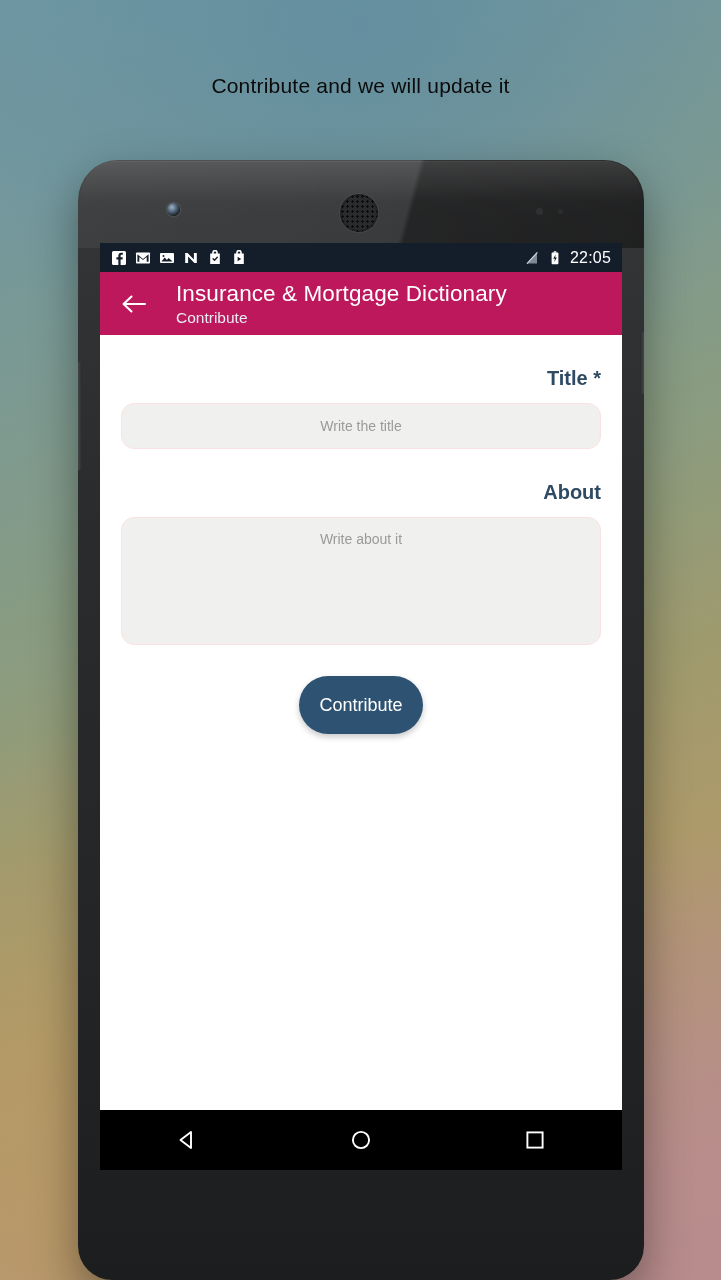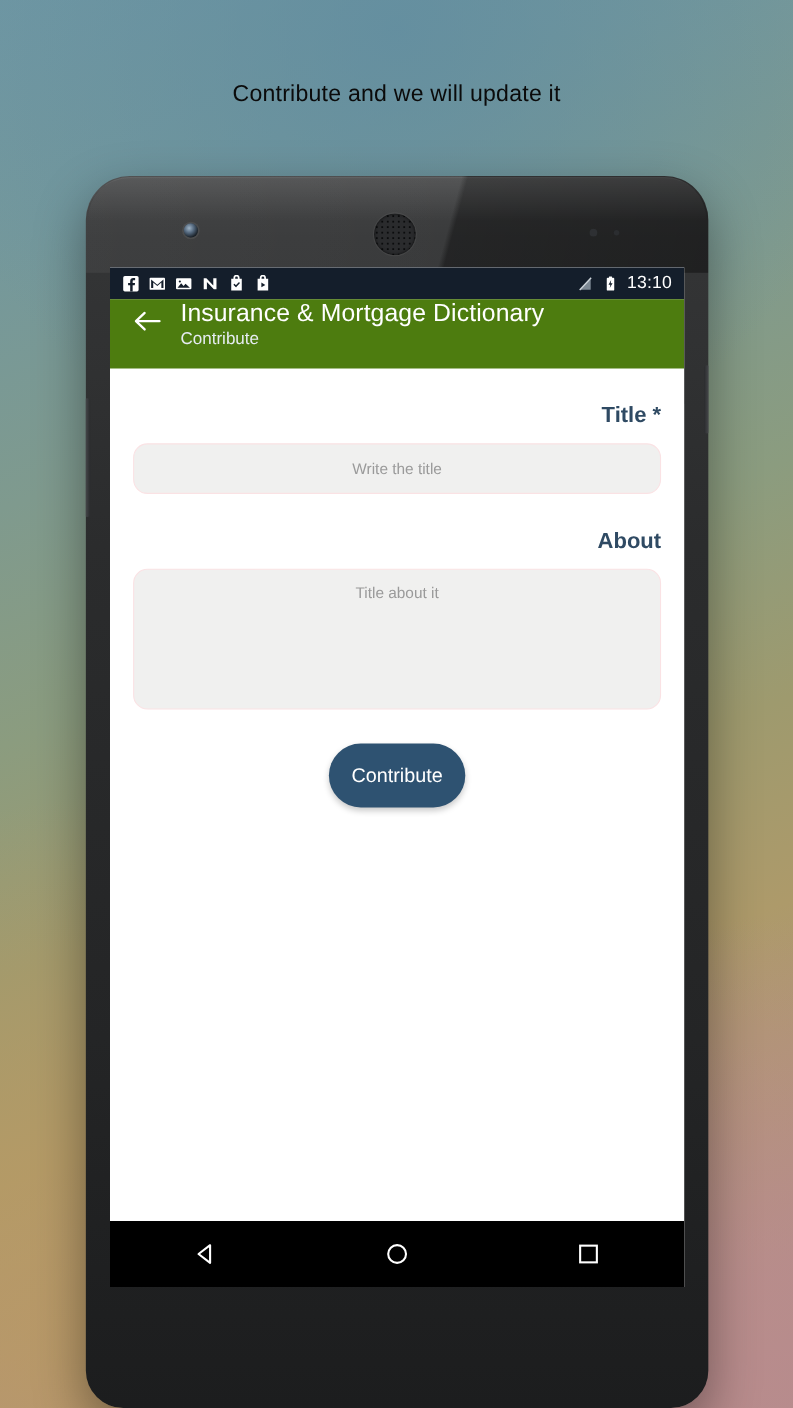--- a/index.html
+++ b/index.html
@@ -158,25 +158,26 @@
   }
   #clock {
     color: #ffffff;
     font-size: 16px;
     letter-spacing: 0.2px;
   }
 
   
   #app-bar {
     height: 63px;
-    background: #4d7c0f;
-    display: flex;
-    align-items: flex-start;
+    background: #be185d;
+    display: flex;
+    align-items: center;
     padding: 0 14px;
     box-sizing: border-box;
+    gap: 12px;
   }
   #back-button {
     width: 40px; height: 40px;
     display: flex; align-items: center; justify-content: center;
     flex: 0 0 auto;
     margin-right: 10px;
   }
   #app-bar-titles { display: flex; flex-direction: column; justify-content: center; }
   #app-title {
     color: #ffffff;
@@ -328,21 +329,21 @@
       <div id="status-right">
         <svg class="sicon" viewBox="0 0 16 16">
           <path d="M13 2.6v10.8H3.4z" fill="#7d8994"></path>
           <path d="M3 13.6L13.4 2.4" stroke="#cdd4da" stroke-width="1.3"></path>
         </svg>
         <svg class="sicon" viewBox="0 0 16 16">
           <rect x="4.6" y="2.6" width="6.8" height="11.6" rx="0.9" fill="#fff"></rect>
           <rect x="6.6" y="1.3" width="2.8" height="1.5" rx="0.4" fill="#fff"></rect>
           <path d="M8.6 4.6L6.2 8.8h1.7l-.6 3.1 2.6-4.4H8.2z" fill="#141e2b"></path>
         </svg>
-        <div id="clock">13:10</div>
+        <div id="clock">22:05</div>
       </div>
     </div>
 
     <div id="app-bar">
       <div id="back-button">
         <svg width="26" height="22" viewBox="0 0 26 22">
           <path d="M24 11H3M10.5 3.5L2.6 11l7.9 7.5" stroke="#ffffff" stroke-width="2.1" fill="none" stroke-linecap="round" stroke-linejoin="round"></path>
         </svg>
       </div>
       <div id="app-bar-titles">
@@ -354,21 +355,21 @@
 
     <div id="form-area">
 
       <div class="field-label">Title *</div>
       <div class="input-box" id="title-input">
         <span class="placeholder">Write the title</span>
       </div>
 
       <div class="field-label">About</div>
       <div class="input-box" id="about-input">
-        <span class="placeholder">Title about it</span>
+        <span class="placeholder">Write about it</span>
       </div>
 
       <div id="contribute-button">Contribute</div>
     </div>
 
     <div id="nav-bar">
       <div class="nav-btn">
         <svg width="26" height="26" viewBox="0 0 26 26">
           <path d="M17 5L6.5 13 17 21z" fill="none" stroke="#ffffff" stroke-width="1.9" stroke-linejoin="round"></path>
         </svg>

